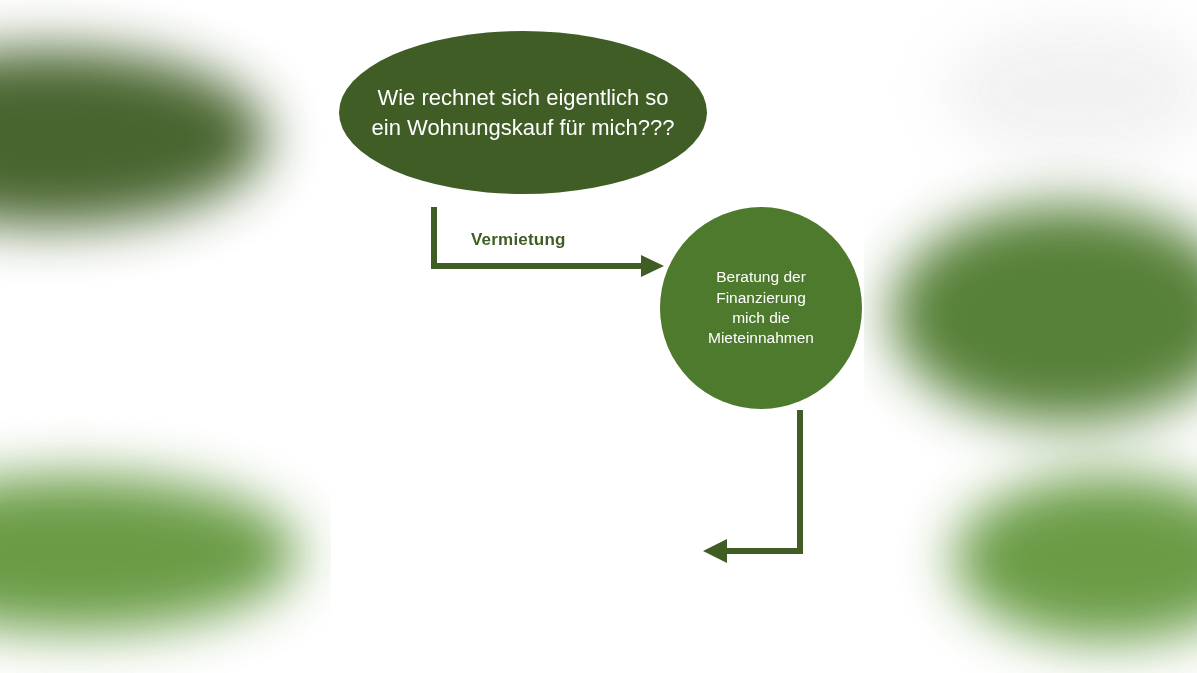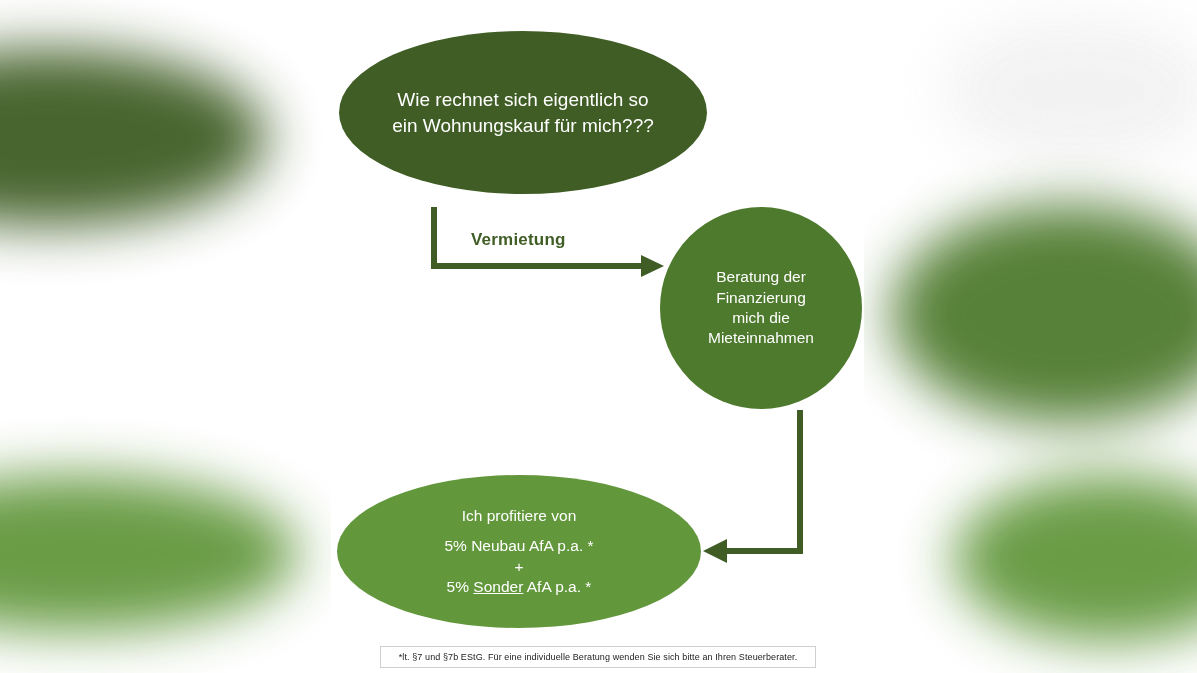--- a/index.html
+++ b/index.html
@@ -54,21 +54,21 @@
     color: #ffffff;
     line-height: 1.32;
   }
   .ellipse-dark {
     left: 339px;
     top: 31px;
     width: 368px;
     height: 163px;
     border-radius: 50%;
     background: #3f5d24;
-    font-size: 19px;
+    font-size: 22px;
   }
   .ellipse-dark .txt { padding: 0 32px; }
 
   .circle-mid {
     left: 660px;
     top: 207px;
     width: 202px;
     height: 202px;
     border-radius: 50%;
     background: #4e7a2e;
@@ -168,27 +168,15 @@
   <div class="shape circle-mid">
     <div class="txt">
       <span>Beratung der</span><br>
       <span>Finanzierung</span><br>
       <span>mich die</span><br>
       <span>Mieteinnahmen</span>
     </div>
   </div>
 
 
-  <div class="shape ellipse-light">
-    <div class="txt">
-      <span>Ich profitiere von</span>
-      <span class="line-gap"></span>
-      <span>5% Neubau AfA p.a. *</span><br>
-      <span>+</span><br>
-      <span>5% </span><span class="underline-word">Sonder</span><span> AfA p.a. *</span>
-    </div>
-  </div>
 
-  <div class="footnote">
-    <span>*lt. §7 und §7b EStG. Für eine individuelle Beratung wenden Sie sich bitte an Ihren Steuerberater.</span>
-  </div>
 
 </div>
 
 </body></html>

